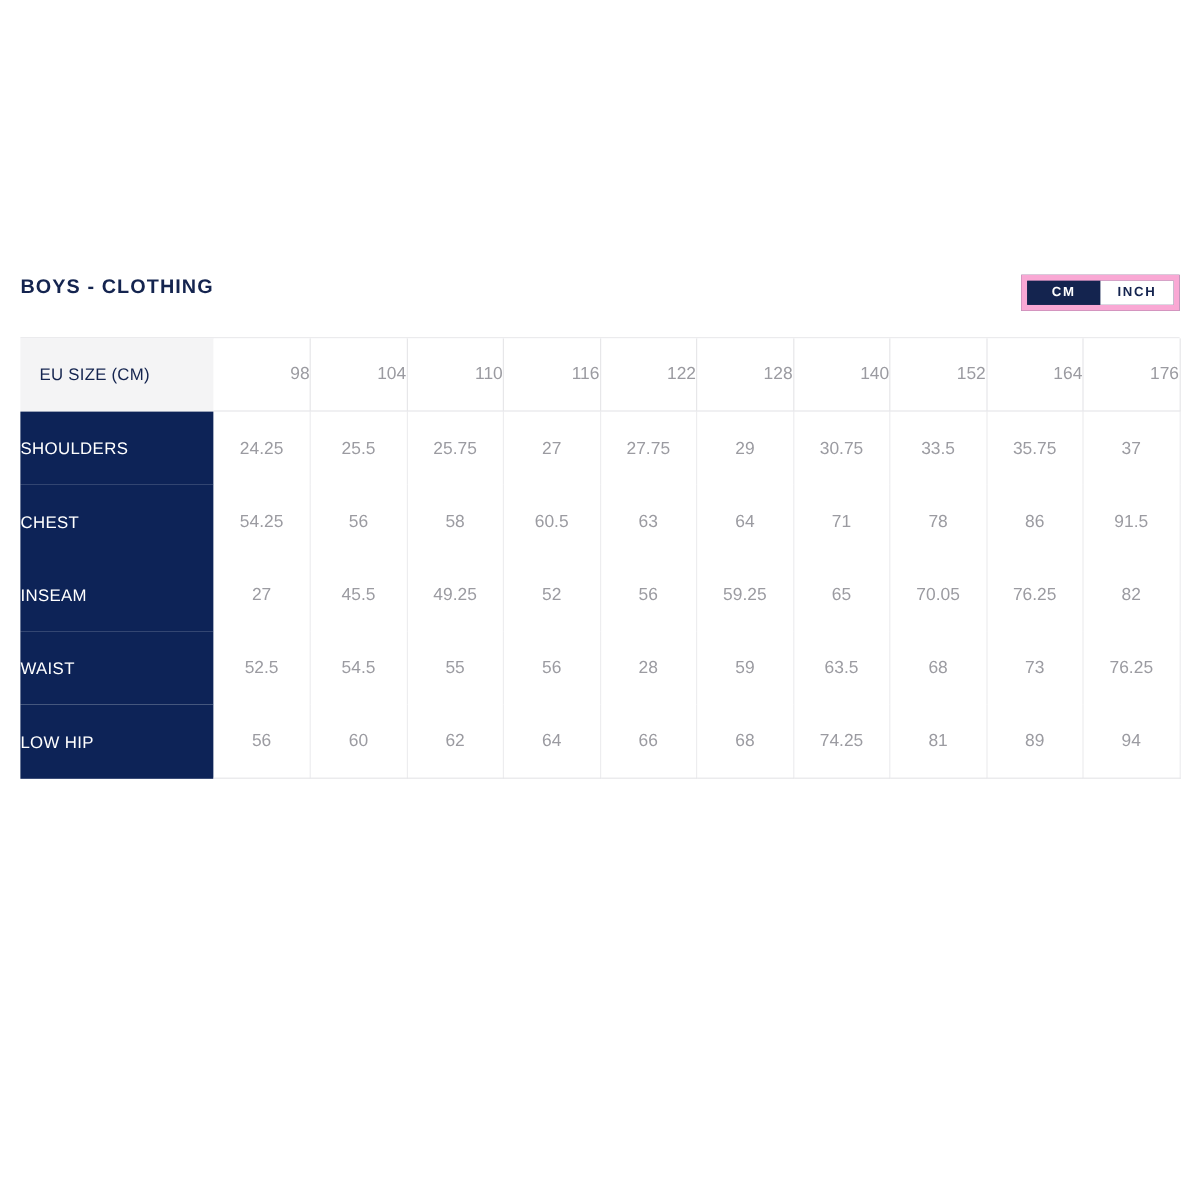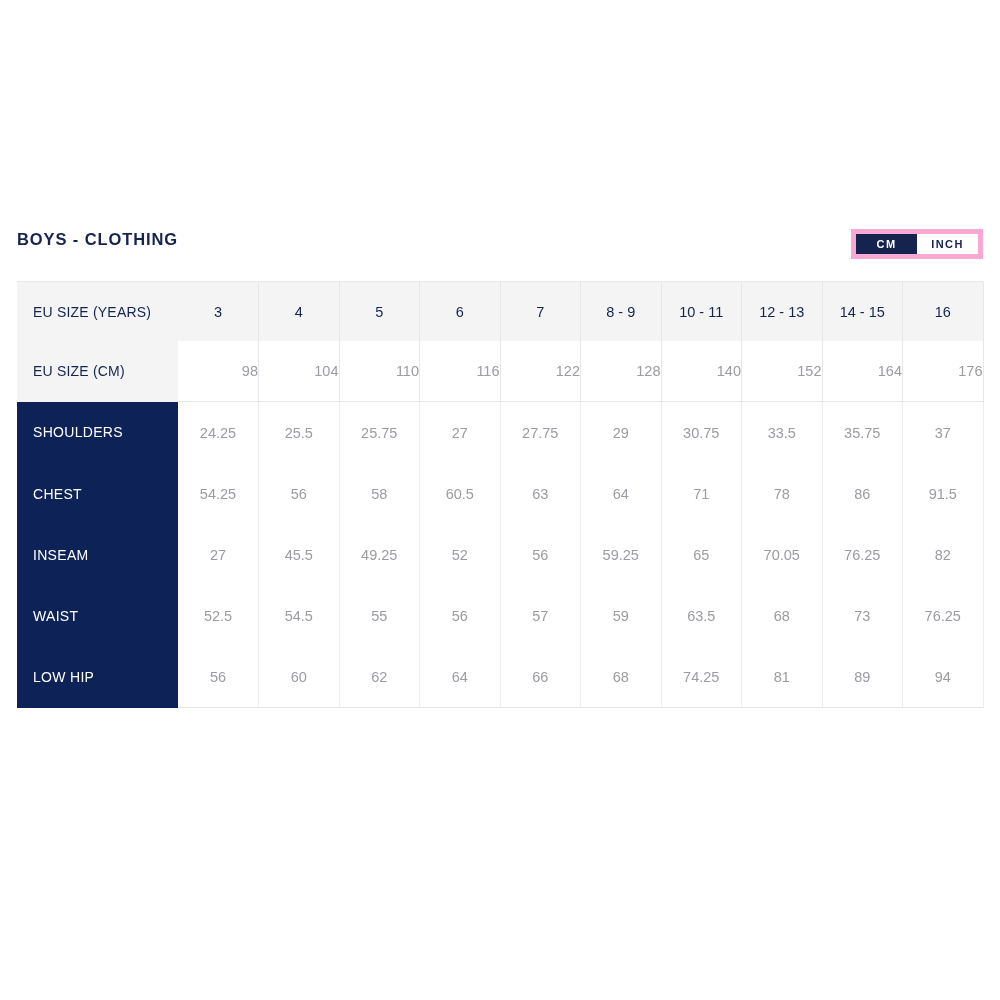--- a/index.html
+++ b/index.html
@@ -138,21 +138,20 @@
     height: 61px;
     background: #ffffff;
     color: #9b9ba1;
     font-size: 14.5px;
     border-right: 1px solid #ededef;
   }
   tr.data-row td.rowlabel {
     background: #0d2357;
     color: #ffffff;
     text-align: left;
-    padding-left: 16px;
     font-size: 14px;
     letter-spacing: 0.3px;
     border-right: none;
   }
   tr.data-row:last-child td {
     border-bottom: 1px solid #e7e7e9;
   }
   tr.data-row:last-child td.rowlabel {
     border-bottom: none;
   }
@@ -191,33 +190,20 @@
         <col class="data-col">
         <col class="data-col">
         <col class="data-col">
       <col class="data-col">
         <col class="data-col">
         <col class="data-col">
         <col class="data-col">
         <col class="data-col">
     </colgroup>
     <tbody>
-      <tr class="head-years">
-        <td class="rowlabel">EU SIZE (YEARS)</td>
-        <td>3</td>
-        <td>4</td>
-        <td>5</td>
-        <td>6</td>
-        <td>7</td>
-        <td>8 - 9</td>
-        <td>10 - 11</td>
-        <td>12 - 13</td>
-        <td>14 - 15</td>
-        <td>16</td>
-      </tr>
 
       <tr class="head-cm">
         <td class="rowlabel">EU SIZE (CM)</td>
         <td>98</td>
         <td>104</td>
         <td>110</td>
         <td>116</td>
         <td>122</td>
         <td>128</td>
         <td>140</td>
@@ -268,21 +254,21 @@
         <td>76.25</td>
         <td>82</td>
       </tr>
 
       <tr class="data-row">
         <td class="rowlabel">WAIST</td>
         <td>52.5</td>
         <td>54.5</td>
         <td>55</td>
         <td>56</td>
-        <td>57</td>
+        <td>28</td>
         <td>59</td>
         <td>63.5</td>
         <td>68</td>
         <td>73</td>
         <td>76.25</td>
       </tr>
 
       <tr class="data-row">
         <td class="rowlabel">LOW HIP</td>
         <td>56</td>

